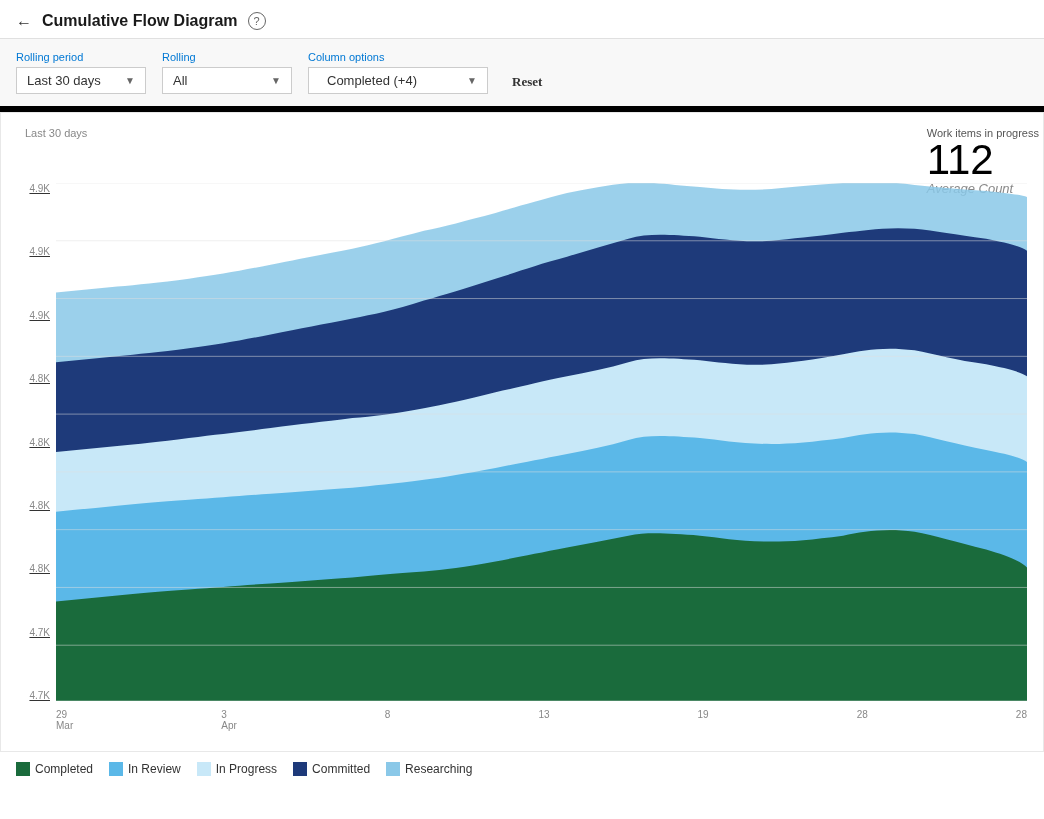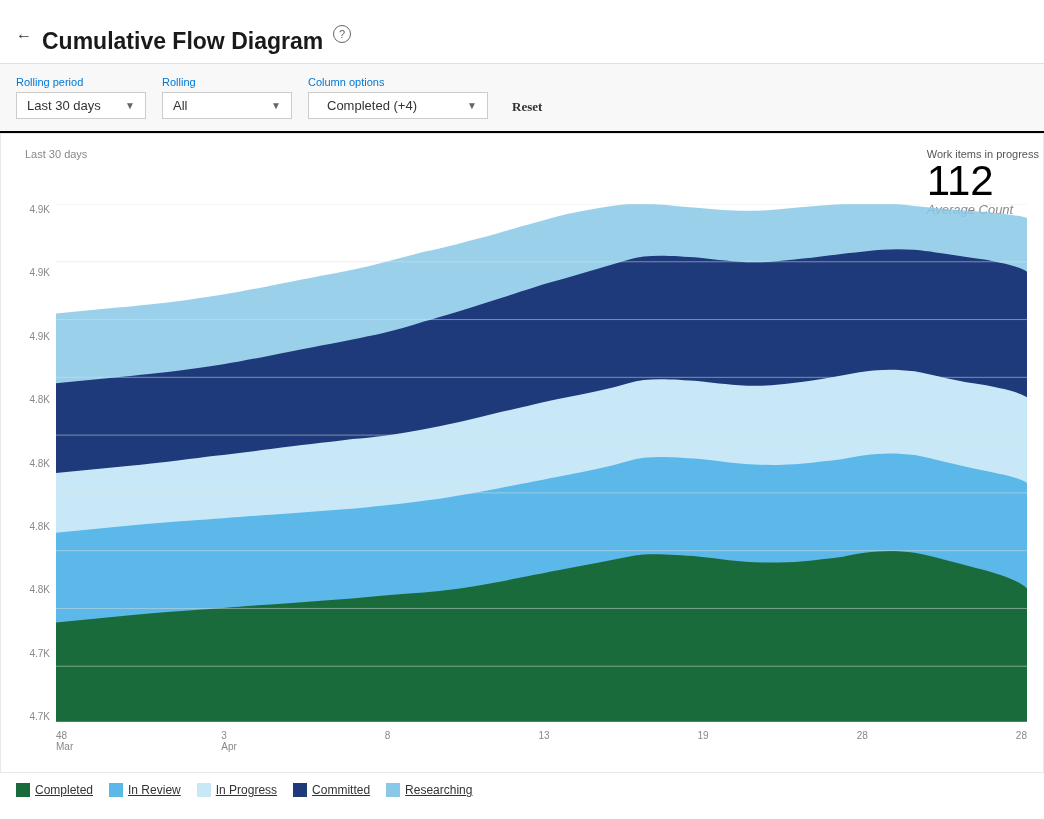--- a/index.html
+++ b/index.html
@@ -1,46 +1,46 @@
 <!DOCTYPE html>
 <html><head>
   <meta charset="utf-8">
   <style>
     * { box-sizing: border-box; margin: 0; padding: 0; }
     body { font-family: 'Segoe UI', Arial, sans-serif; background: #fff; color: #333; font-size: 13px; }
     
     .header { display: flex; align-items: center; padding: 12px 16px 8px; border-bottom: 1px solid #e0e0e0; }
     .back-btn { background: none; border: none; cursor: pointer; font-size: 16px; margin-right: 10px; color: #333; }
-    .page-title { font-size: 23px; font-weight: 600; color: #1a1a1a; margin-right: 10px; margin-top: 16px; }
+    .page-title { font-size: 16px; font-weight: 600; color: #1a1a1a; margin-right: 10px; }
     .help-icon { width: 18px; height: 18px; border-radius: 50%; border: 1.5px solid #666; display: inline-flex; align-items: center; justify-content: center; font-size: 11px; color: #666; cursor: pointer; }
     
-    .controls { display: flex; align-items: center; padding: 12px 16px; gap: 16px; background: #f8f8f8; border-bottom: 2px solid #000000; }
+    .controls { display: flex; align-items: center; padding: 12px 16px; gap: 16px; background: #f8f8f8; border-bottom: 6px solid #000000; }
     .control-group { display: flex; flex-direction: column; gap: 4px; }
     .control-label { font-size: 11px; color: #0078d4; font-weight: 500; }
     .dropdown { display: flex; align-items: center; background: #fff; border: 1px solid #ccc; padding: 5px 10px; cursor: pointer; min-width: 130px; justify-content: space-between; font-size: 13px; }
     .dropdown-arrow { margin-left: 8px; font-size: 10px; color: #666; }
     .reset-btn { background: none; border: none; cursor: pointer; font-size: 13px; font-weight: 600; color: #333; margin-top: 18px; padding: 4px 8px; font-family: Liberation Serif, serif; }
     
     .chart-container { position: relative; padding: 12px 16px; background: #fff; border: 1px solid #e8e8e8; margin: 0; height: 640px; }
     .chart-label-period { position: absolute; top: 14px; left: 24px; font-size: 11px; color: #888; }
     .chart-stats { position: absolute; top: 14px; right: 4px; text-align: left; }
     .chart-stats-title { font-size: 11px; color: #555; }
     .chart-stats-count { font-size: 42px; font-weight: 300; color: #000000; line-height: 1; }
     .chart-stats-sub { font-size: 13px; color: #888; font-style: italic; }
     
     .chart-area { position: absolute; top: 70px; left: 55px; right: 16px; bottom: 50px; overflow: hidden; }
     
-    .y-axis { position: absolute; top: 70px; left: 0; bottom: 50px; width: 55px; display: flex; flex-direction: column; justify-content: space-between; }
+    .y-axis { position: absolute; top: 70px; left: 0; bottom: 50px; width: 55px; display: flex; flex-direction: column; justify-content: space-between; text-decoration: underline; }
     .y-label { font-size: 10px; color: #888; text-align: right; padding-right: 6px; }
     
     .x-axis { position: absolute; bottom: 20px; left: 55px; right: 16px; display: flex; justify-content: space-between; }
     .x-label { font-size: 10px; color: #888; }
     .x-label span { display: block; }
     
-    .legend { display: flex; align-items: center; gap: 16px; padding: 10px 16px; flex-wrap: wrap; text-decoration: underline; }
+    .legend { display: flex; align-items: center; gap: 16px; padding: 10px 16px; flex-wrap: wrap; }
     .legend-item { display: flex; align-items: center; gap: 5px; font-size: 12px; cursor: pointer; }
     .legend-swatch { width: 14px; height: 14px; display: inline-block; }
     
     svg.chart-svg { width: 100%; height: 100%; }
   </style>
 </head>
 <body>
 
 <div class="header">
   <button class="back-btn">←</button>
@@ -195,21 +195,21 @@
       <line x1="0" y1="290" x2="950" y2="290" stroke="#e0e0e0" stroke-width="0.5"></line>
       <line x1="0" y1="348" x2="950" y2="348" stroke="#e0e0e0" stroke-width="0.5"></line>
       <line x1="0" y1="406" x2="950" y2="406" stroke="#e0e0e0" stroke-width="0.5"></line>
       <line x1="0" y1="464" x2="950" y2="464" stroke="#e0e0e0" stroke-width="0.5"></line>
       <line x1="0" y1="520" x2="950" y2="520" stroke="#e0e0e0" stroke-width="0.5"></line>
     </svg>
   </div>
 
   <div class="x-axis">
     <div class="x-label">
-      <span>48</span>
+      <span>29</span>
       <span>Mar</span>
     </div>
     <div class="x-label">
       <span>3</span>
       <span>Apr</span>
     </div>
     <div class="x-label">
       <span>8</span>
       <span>&nbsp;</span>
     </div>

